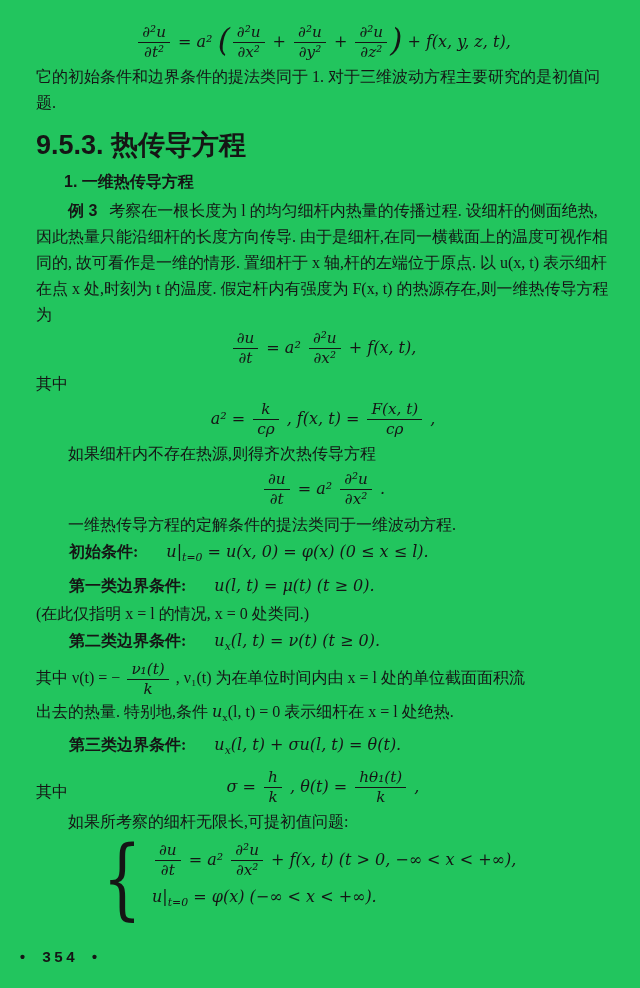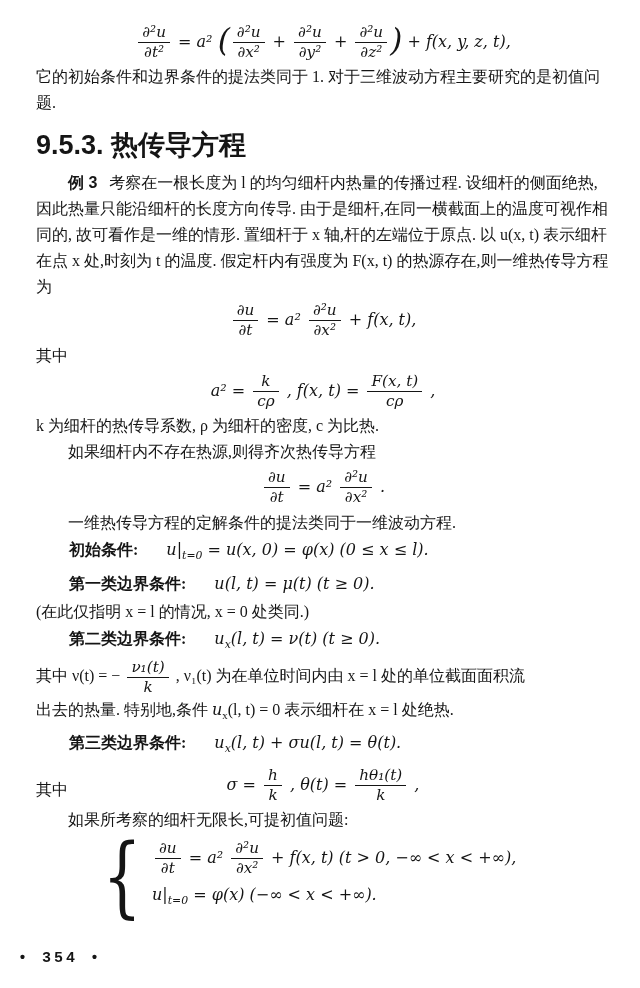--- a/index.html
+++ b/index.html
@@ -1,20 +1,20 @@
 <!DOCTYPE html>
 <html><head>
 <meta charset="utf-8">
 <style>
   html,body{margin:0;padding:0;background:#e8e8e4;}
   .page{
     position:relative;
     width:640px;height:988px;
     margin:0 auto;
-    background:#ffffff;
+    background:#22c55e;
     color:#151515;
     font-family:"Liberation Serif","DejaVu Serif",serif;
     font-size:16px;line-height:26px;
     box-sizing:border-box;
     padding:20px 30px 0 36px;
     overflow:hidden;
   }
   p{margin:0;}
   .indent{text-indent:2em;}
   
@@ -77,30 +77,30 @@
 <body>
 
 <div class="page">
 
   <div class="eq"><span class="frac"><span class="num">∂²u</span><span class="den">∂t²</span></span><span class="mtx"> = a² </span><span class="bigp">(</span><span class="frac"><span class="num">∂²u</span><span class="den">∂x²</span></span><span class="mtx"> + </span><span class="frac"><span class="num">∂²u</span><span class="den">∂y²</span></span><span class="mtx"> + </span><span class="frac"><span class="num">∂²u</span><span class="den">∂z²</span></span><span class="bigp">)</span><span class="mtx"> + f(x, y, z, t),</span></div>
 
   <p class="mt4">它的初始条件和边界条件的提法类同于 1. 对于三维波动方程主要研究的是初值问题.</p>
 
   <h2 class="h-section">9.5.3. 热传导方程</h2>
 
+  <p class="h-sub">1. 一维热传导方程</p>
 
   <p class="indent"><span class="blabel">例 3</span><span>考察在一根长度为 l 的均匀细杆内热量的传播过程. 设细杆的侧面绝热,因此热量只能沿细杆的长度方向传导. 由于是细杆,在同一横截面上的温度可视作相同的, 故可看作是一维的情形. 置细杆于 x 轴,杆的左端位于原点. 以 u(x, t) 表示细杆在点 x 处,时刻为 t 的温度. 假定杆内有强度为 F(x, t) 的热源存在,则一维热传导方程为</span></p>
 
   <div class="eq mt2"><span class="frac"><span class="num">∂u</span><span class="den">∂t</span></span><span class="mtx"> = a² </span><span class="frac"><span class="num">∂²u</span><span class="den">∂x²</span></span><span class="mtx"> + f(x, t),</span></div>
 
   <p>其中</p>
 
   <div class="eq"><span class="mtx">a² = </span><span class="frac"><span class="num">k</span><span class="den">cρ</span></span><span class="mtx"> ,   f(x, t) = </span><span class="frac"><span class="num">F(x, t)</span><span class="den">cρ</span></span><span class="mtx"> ,</span></div>
 
-  <p class="mt2">k 为细杆的热传导系数, ρ 为细杆的密度, c 为比热.</p>
 
   <p class="indent">如果细杆内不存在热源,则得齐次热传导方程</p>
 
   <div class="eq"><span class="frac"><span class="num">∂u</span><span class="den">∂t</span></span><span class="mtx"> = a² </span><span class="frac"><span class="num">∂²u</span><span class="den">∂x²</span></span><span class="mtx"> .</span></div>
 
   <p class="indent mt2">一维热传导方程的定解条件的提法类同于一维波动方程.</p>
 
   <p class="cond"><span class="clabel">初始条件:</span><span class="math"><span class="mbase">u|</span><sub>t=0</sub><span class="mtx"> = u(x, 0) = φ(x)   (0 ≤ x ≤ l).</span></span></p>
 
   <p class="cond"><span class="clabel">第一类边界条件:</span><span class="math"><span class="mtx">u(l, t) = μ(t)   (t ≥ 0).</span></span></p>

